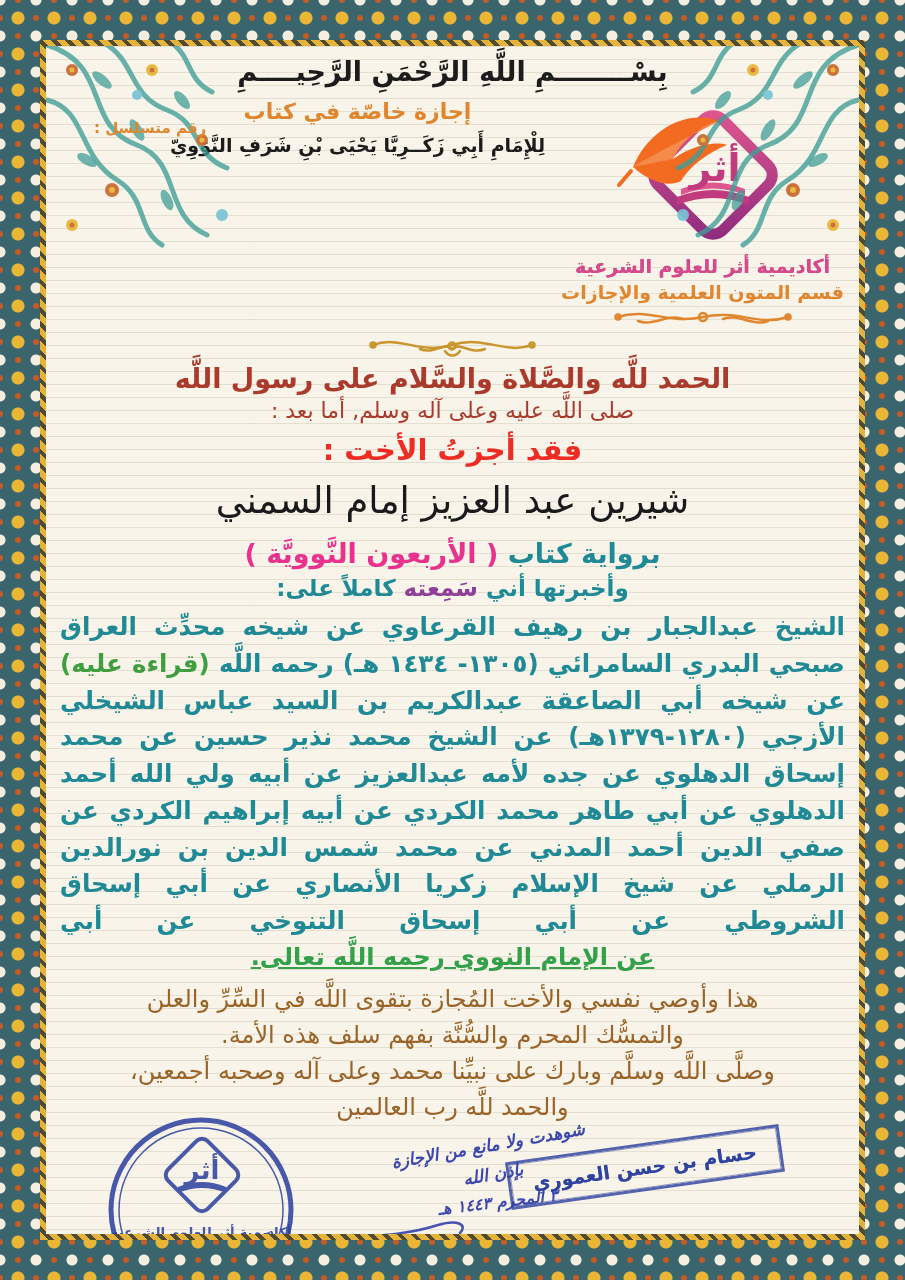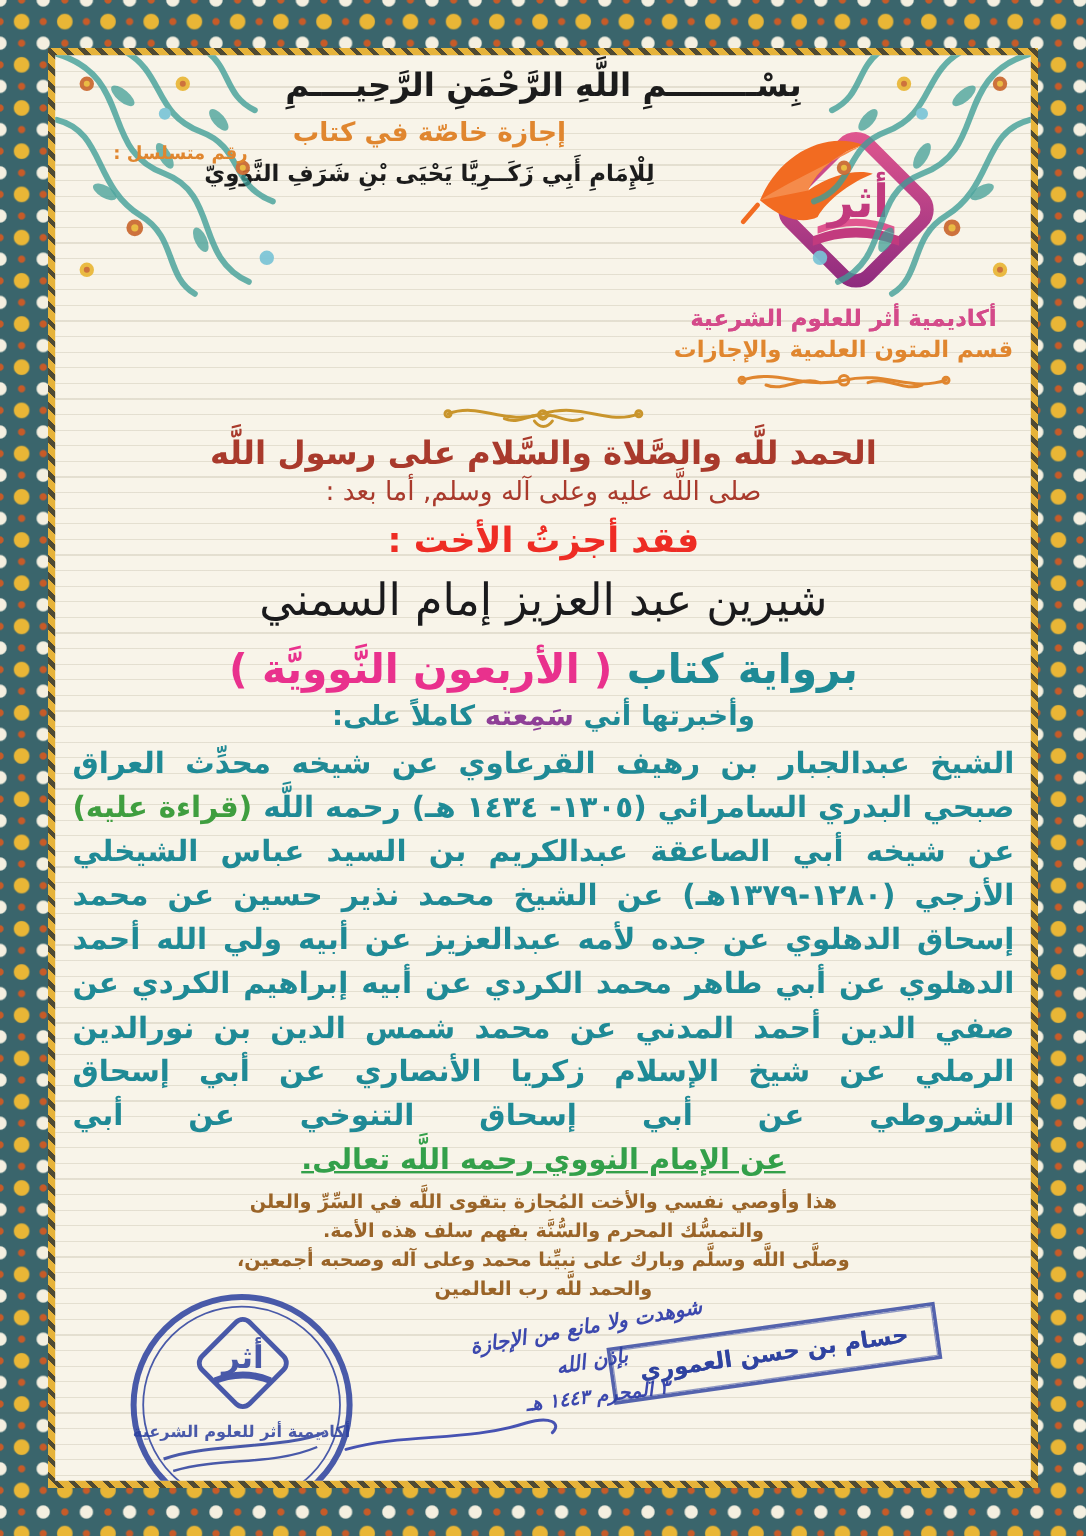--- a/index.html
+++ b/index.html
@@ -61,34 +61,34 @@
                   text-shadow:0 0 .4px #d44a8a; }
   .dept-name { color:#e0862f; font-size:19px; font-weight:bold; margin-top:4px; }
 
   .flourish { display:block; margin:2px auto 0; }
 
   .preamble-1 { color:#a93a2c; font-size:27px; font-weight:bold; margin-top:2px; }
   .preamble-2 { color:#a93a2c; font-size:22px; font-weight:normal; margin-top:4px; }
   .grant-line { color:#ee2c24; font-size:29px; font-weight:bold; margin-top:10px; }
   .student-name { color:#1a1a1c; font-size:37px; font-weight:normal; margin-top:12px; }
 
-  .narration { font-size:34px; font-weight:bold; color:#1f8a96; margin-top:16px; }
+  .narration { font-size:27px; font-weight:bold; color:#1f8a96; margin-top:16px; }
   .narration .book { color:#e9318d; }
   .inform { font-size:23px; font-weight:bold; color:#1f8a96; margin-top:6px; }
   .inform .heard { color:#8f3f97; }
 
   .chain {
     margin-top:8px; text-align:justify; text-align-last:justify;
     font-size:24.5px; font-weight:bold; color:#1f8a96; line-height:1.5;
   }
   .chain .reading { color:#3f9e3f; }
   .chain-last { font-size:24.5px; font-weight:bold; color:#1f8a96; line-height:1.45; }
   .chain-close { font-size:24px; font-weight:bold; color:#33a04a; line-height:1.45;text-decoration:underline; }
 
-  .advice { margin-top:6px; color:#9a6428; font-weight:bold; font-size:16px; line-height:1.5; }
+  .advice { margin-top:6px; color:#9a6428; font-weight:normal; font-size:24px; line-height:1.5; }
   .advice div { white-space:nowrap; }
 
   .footer { position:relative; height:205px; margin-top:4px; text-align:right; }
   .stamp-circle { position:absolute; left:46px; top:-14px; }
   .handwriting { position:absolute; left:308px; top:2px; width:250px; text-align:center;
     color:#2836a8; font-size:17px; font-weight:bold; transform:rotate(-10deg); opacity:.9;
     font-style:italic; line-height:1.7; }
   .handwriting .hw-date { display:block; transform:rotate(3deg); font-size:16px; }
   .sig-strokes { position:absolute; inset:0; pointer-events:none; }
 

